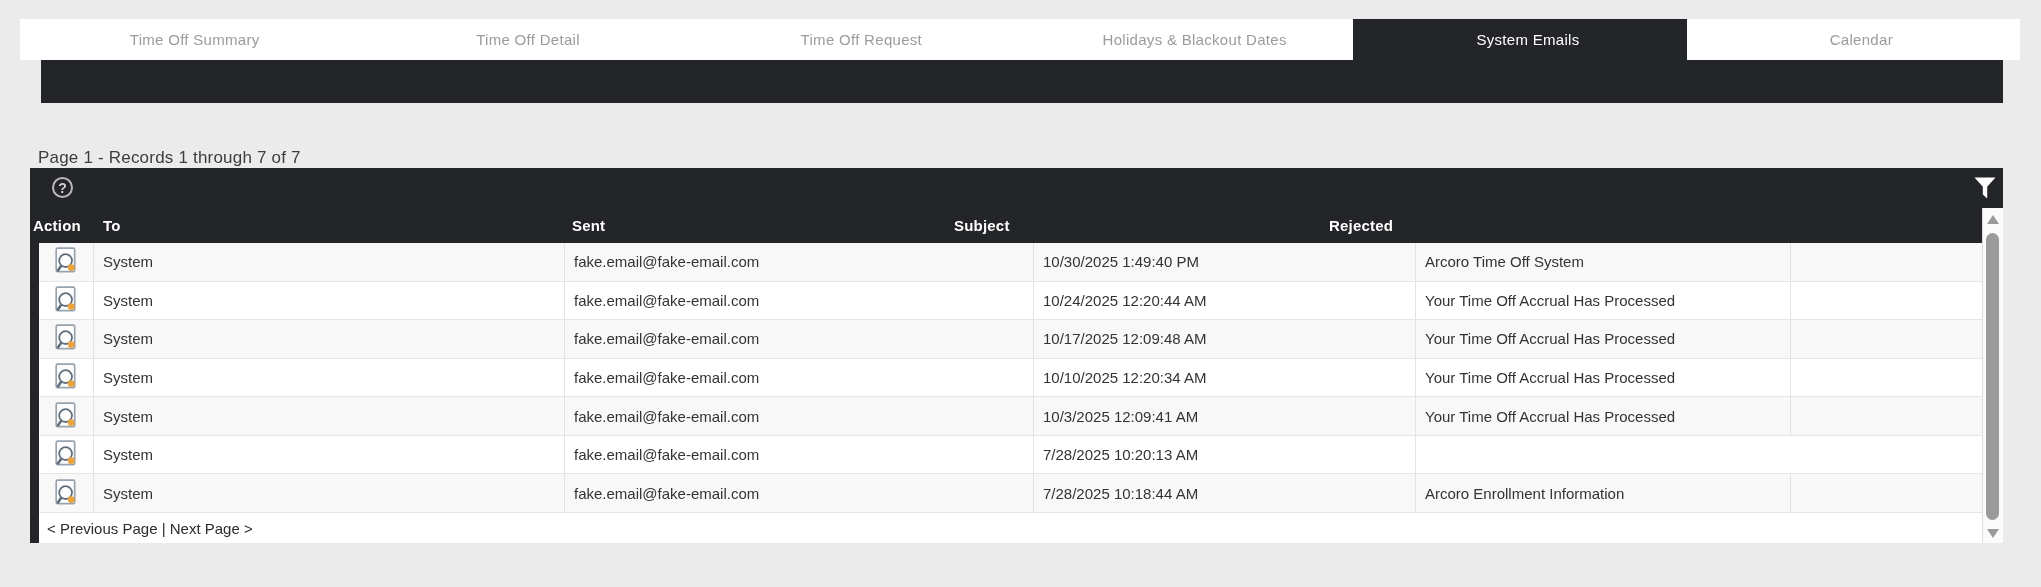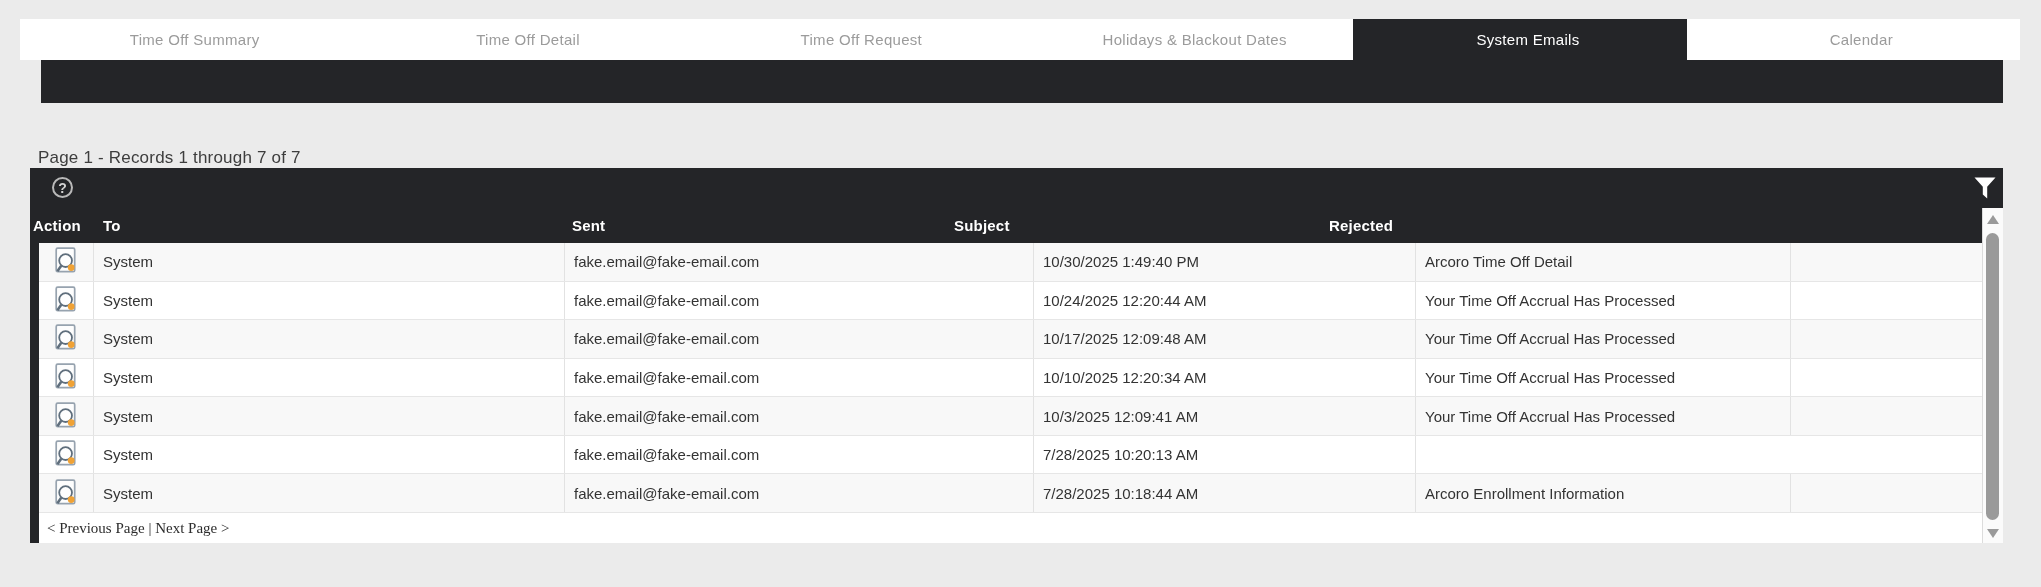--- a/index.html
+++ b/index.html
@@ -78,21 +78,21 @@
   .cell.c3{width:382px;}
   .cell.c4{width:375px;}
   .cell.c5{flex:1;border-right:none;}
   .action-btn{width:25px;height:29px;cursor:pointer;background:none;border:none;padding:0;display:flex;}
   
   .pager{
     position:absolute;left:9px;top:345px;width:1964px;height:30px;
     background:#ffffff;display:flex;align-items:center;
     font-size:15px;color:#2d2d2d;padding-left:8px;box-sizing:border-box;
   }
-  .pager span{white-space:pre;font-family:Liberation Serif, serif;}
+  .pager span{white-space:pre;}
   .pager .link{cursor:pointer;}
   
   .vscroll{
     position:absolute;left:1952px;top:40px;width:21px;height:335px;
     background:#fbfbfb;border-left:1px solid #dcdcdc;box-sizing:border-box;
   }
   .arrow-up{
     position:absolute;left:4px;top:7px;width:0;height:0;cursor:pointer;
     border-left:6px solid transparent;border-right:6px solid transparent;
     border-bottom:9px solid #9a9a9a;
@@ -149,21 +149,21 @@
             <rect x="2.2" y="1.2" width="18.5" height="23.5" rx="1.5" fill="#fdfdfd" stroke="#97a3af" stroke-width="1.7"></rect>
             <line x1="7.2" y1="18.8" x2="3.4" y2="24.2" stroke="#5f6e7c" stroke-width="2.6"></line>
             <circle cx="11.6" cy="13.6" r="6.4" fill="rgba(255,255,255,0.6)" stroke="#5f6e7c" stroke-width="1.8"></circle>
             <circle cx="17.2" cy="20.6" r="3.4" fill="#f0a235"></circle>
           </svg>
         </button>
       </div>
       <div class="cell c1">System</div>
       <div class="cell c2">fake.email@fake-email.com</div>
       <div class="cell c3">10/30/2025 1:49:40 PM</div>
-      <div class="cell c4">Arcoro Time Off Detail</div>
+      <div class="cell c4">Arcoro Time Off System</div>
       <div class="cell c5"></div>
     </div>
 
     <div class="row">
       <div class="cell c0">
         <button class="action-btn">
           <svg width="25" height="29" viewBox="0 0 25 29">
             <rect x="2.2" y="1.2" width="18.5" height="23.5" rx="1.5" fill="#fdfdfd" stroke="#97a3af" stroke-width="1.7"></rect>
             <line x1="7.2" y1="18.8" x2="3.4" y2="24.2" stroke="#5f6e7c" stroke-width="2.6"></line>
             <circle cx="11.6" cy="13.6" r="6.4" fill="rgba(255,255,255,0.6)" stroke="#5f6e7c" stroke-width="1.8"></circle>

